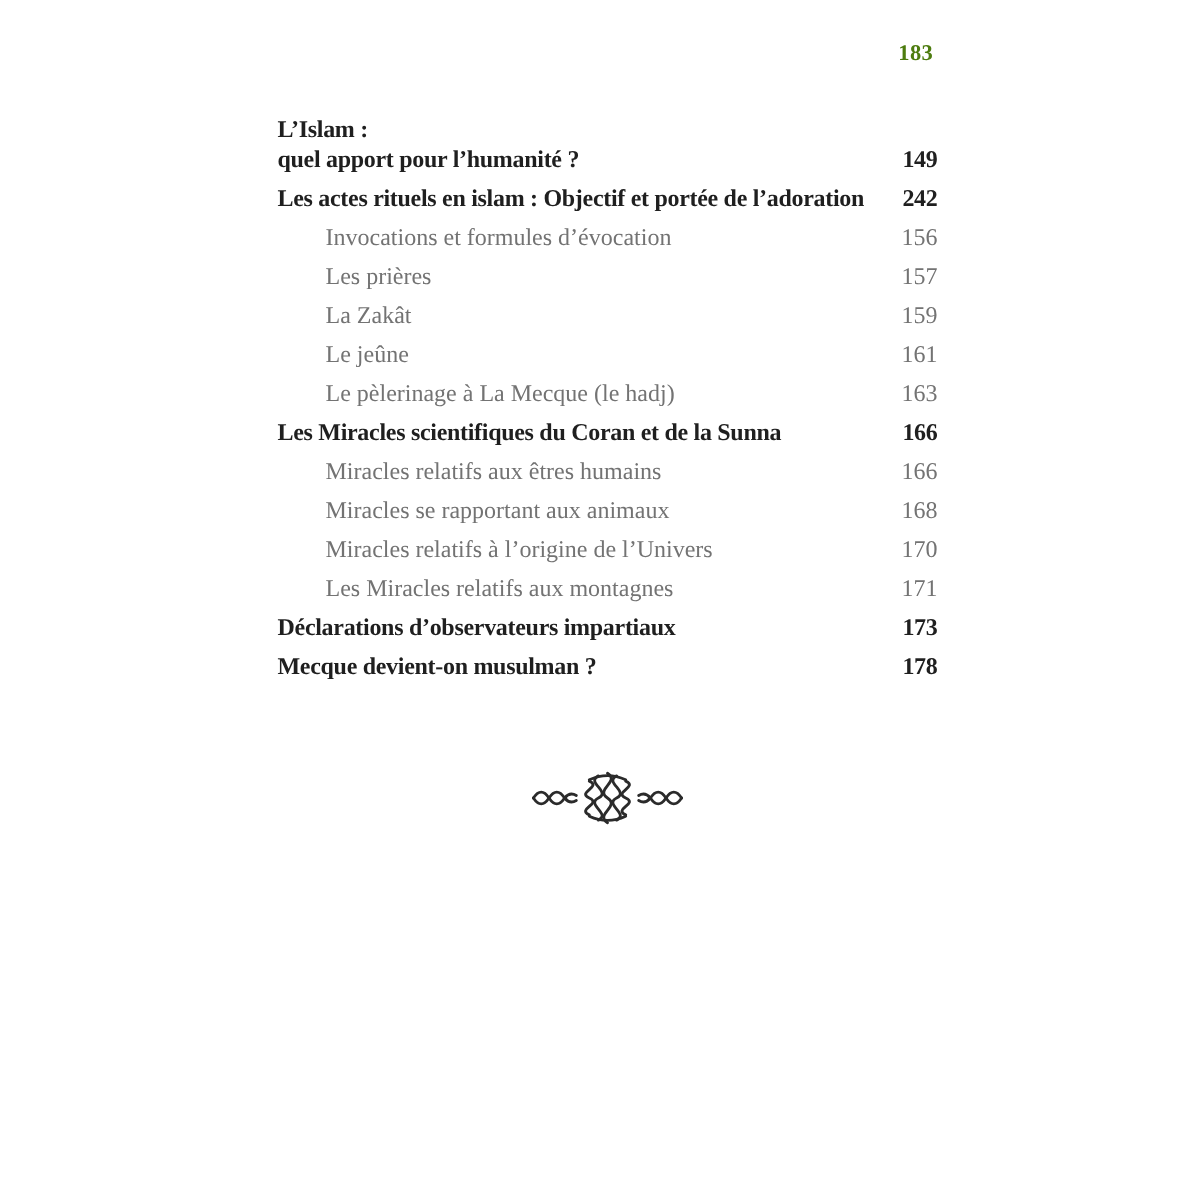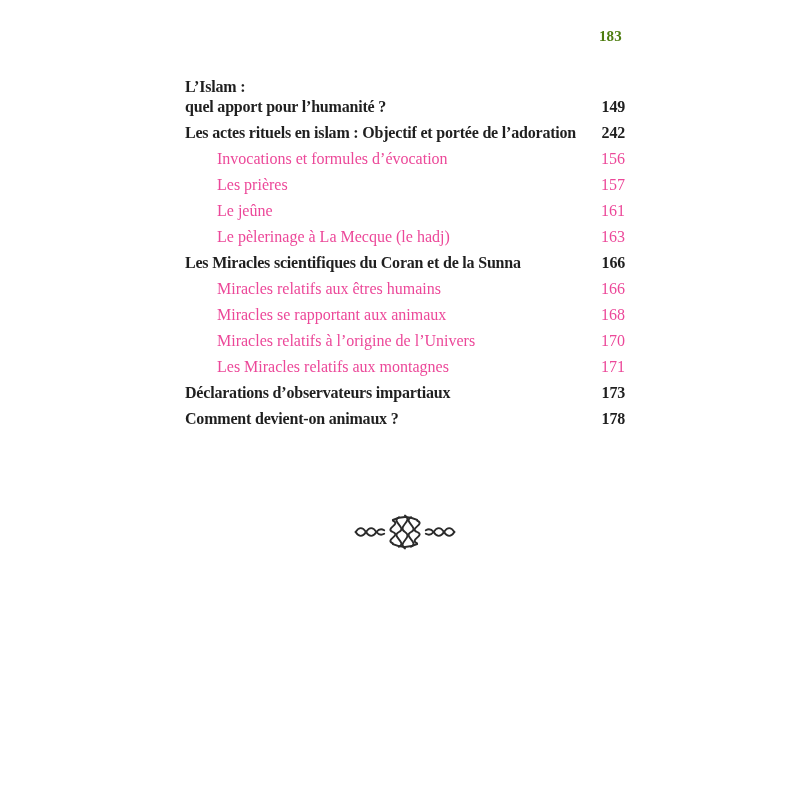--- a/index.html
+++ b/index.html
@@ -51,21 +51,21 @@
     font-size: 16px;
   }
   .entry.bold {
     font-weight: bold;
     font-size: 16px;
     color: #1f1f1f;
     letter-spacing: -0.2px;
   }
   .entry.sub {
     font-size: 16px;
-    color: #ec4899;
+    color: #737373;
   }
   .entry.sub .label {
     padding-left: 32px;
   }
   .ornament-wrap {
     position: absolute;
     left: 185px;
     top: 512px;
     width: 440px;
     display: flex;
@@ -104,20 +104,26 @@
     <div class="num">156</div>
   </div>
 
   <div class="entry sub">
     <div class="label">
       <span class="line">Les prières</span>
     </div>
     <div class="num">157</div>
   </div>
 
+  <div class="entry sub">
+    <div class="label">
+      <span class="line">La Zakât</span>
+    </div>
+    <div class="num">159</div>
+  </div>
 
   <div class="entry sub">
     <div class="label">
       <span class="line">Le jeûne</span>
     </div>
     <div class="num">161</div>
   </div>
 
   <div class="entry sub">
     <div class="label">
@@ -163,21 +169,21 @@
 
   <div class="entry bold">
     <div class="label">
       <span class="line">Déclarations d’observateurs impartiaux</span>
     </div>
     <div class="num">173</div>
   </div>
 
   <div class="entry bold">
     <div class="label">
-      <span class="line">Comment devient-on animaux ?</span>
+      <span class="line">Mecque devient-on musulman ?</span>
     </div>
     <div class="num">178</div>
   </div>
 
 
 </div>
 
 <div class="ornament-wrap">
   <svg width="104" height="40" viewBox="0 0 120 46" fill="none" stroke="#2b2b2b" stroke-width="2.2" stroke-linecap="round">
 

